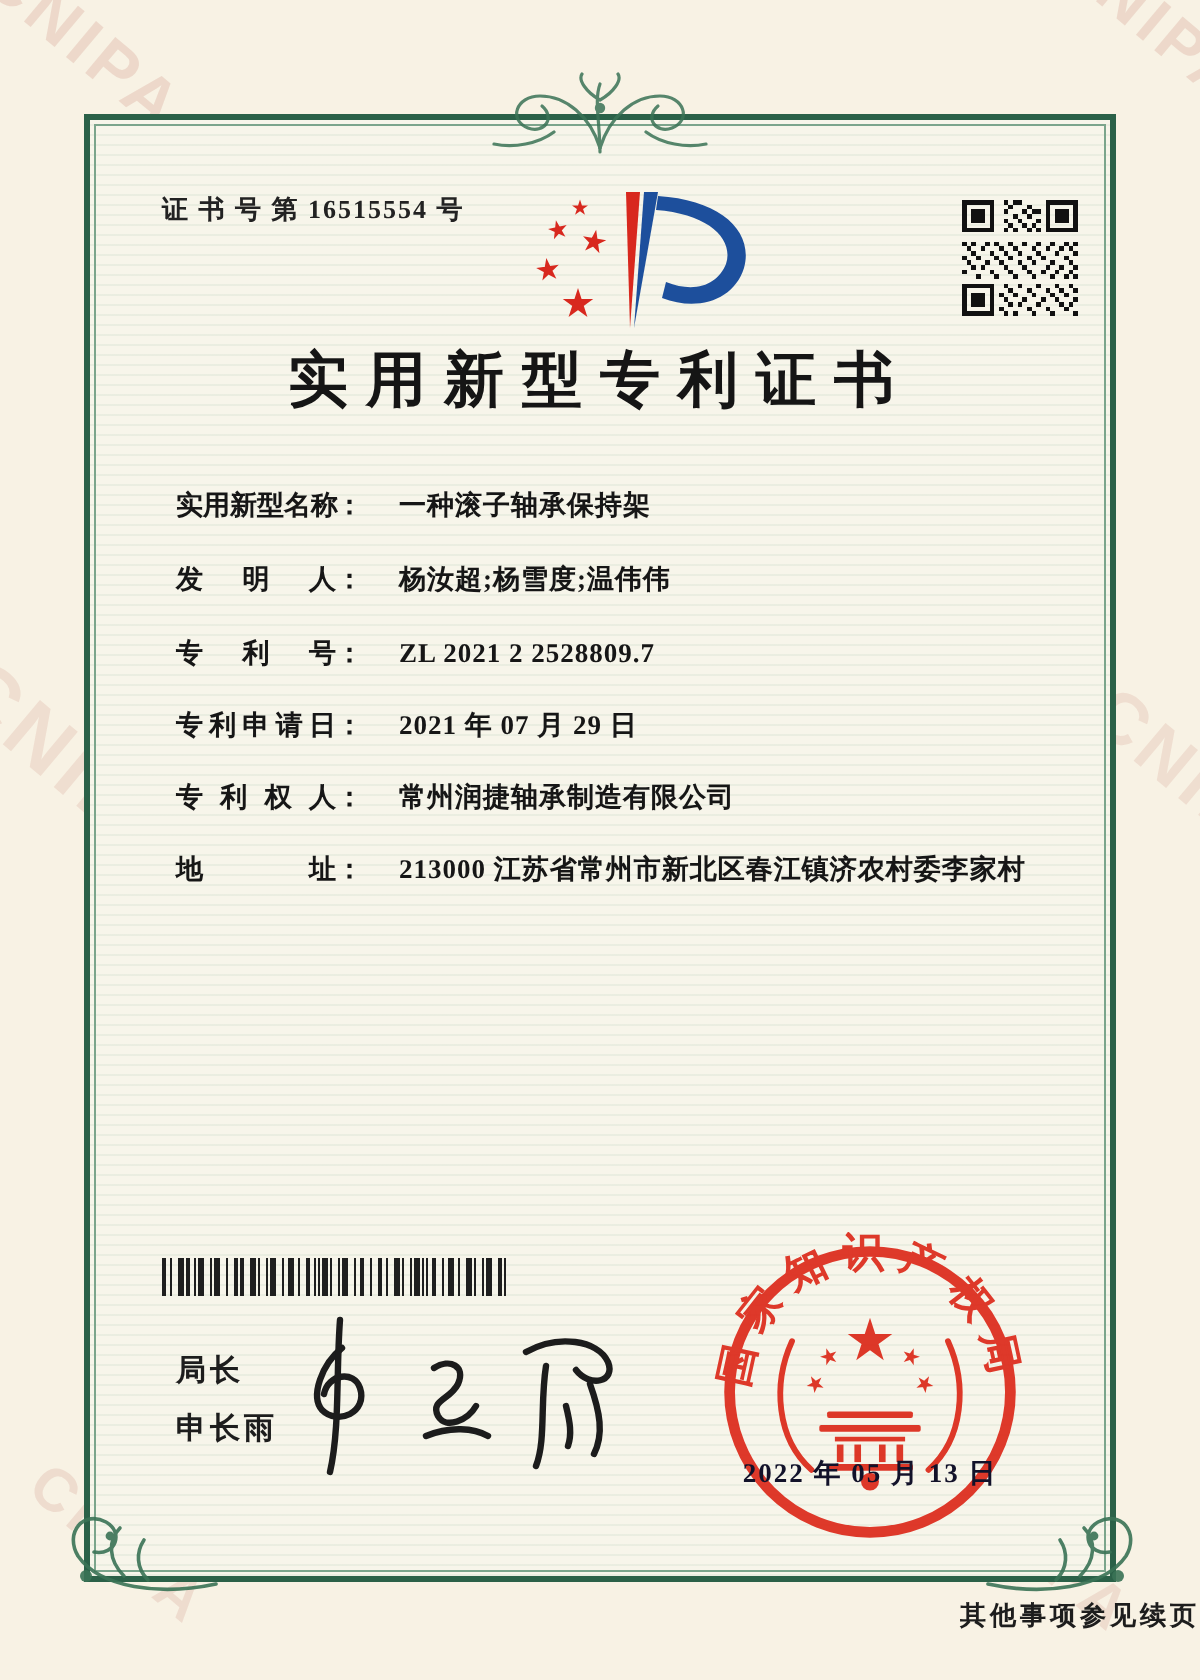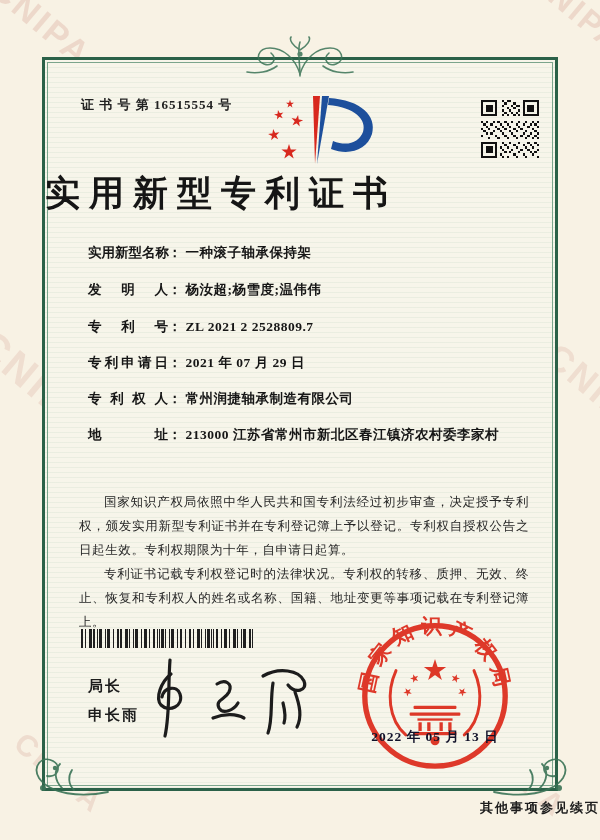--- a/index.html
+++ b/index.html
@@ -43,32 +43,32 @@
   .orn-br{left:492px;top:748px;}
 
   
   .cert-no{
     position:absolute;left:36px;top:36px;font-size:13px;font-weight:600;
     letter-spacing:1px;color:#222;
   }
   .logo{position:absolute;left:208px;top:30px;}
   .qr{position:absolute;left:436px;top:40px;width:58px;height:58px;}
   .title{
-    position:absolute;left:0;top:110px;width:100%;
-    font-size:35px;font-weight:700;letter-spacing:9px;color:#151515;
+    position:absolute;left:0;top:110px;width:100%;text-align:center;
+    font-size:30px;font-weight:700;letter-spacing:9px;color:#151515;
   }
 
   
   .frow{position:absolute;left:43px;font-size:13.5px;color:#161616;white-space:nowrap;}
   .flabel{
     display:inline-block;width:80px;text-align:justify;text-align-last:justify;
     font-weight:600;vertical-align:bottom;
   }
   .fcolon{font-weight:600;}
-  .fvalue{margin-left:4px;font-weight:600;letter-spacing:0.5px;}
+  .fvalue{margin-left:18px;font-weight:600;letter-spacing:0.5px;}
   .frow.r1{top:184px;} .frow.r2{top:221px;} .frow.r3{top:258px;}
   .frow.r4{top:294px;} .frow.r5{top:330px;} .frow.r6{top:366px;}
   .frow.r7{top:400px;}
   .fpair2{position:absolute;left:235px;top:0;}
 
   
   .body-text{
     position:absolute;left:34px;top:430px;width:450px;
     font-size:12.5px;line-height:1.92;letter-spacing:0.6px;color:#262626;
     text-align:justify;
@@ -171,24 +171,20 @@
   <div class="frow r4">
     <span class="flabel">专利申请日</span><span class="fcolon">：</span><span class="fvalue">2021 年 07 月 29 日</span>
   </div>
   <div class="frow r5">
     <span class="flabel">专利权人</span><span class="fcolon">：</span><span class="fvalue">常州润捷轴承制造有限公司</span>
   </div>
   <div class="frow r6">
     <span class="flabel">地址</span><span class="fcolon">：</span><span class="fvalue">213000 江苏省常州市新北区春江镇济农村委李家村</span>
   </div>
 
-  <div class="body-text">
-    <p>国家知识产权局依照中华人民共和国专利法经过初步审查，决定授予专利权，颁发实用新型专利证书并在专利登记簿上予以登记。专利权自授权公告之日起生效。专利权期限为十年，自申请日起算。</p>
-    <p>专利证书记载专利权登记时的法律状况。专利权的转移、质押、无效、终止、恢复和专利权人的姓名或名称、国籍、地址变更等事项记载在专利登记簿上。</p>
-  </div>
 
   <div class="barcode"></div>
 
   <div class="signer">
     <div>局长</div>
     <div>申长雨</div>
   </div>
 
   <div class="signature">
     <svg width="200" height="88" viewBox="0 0 200 88">

